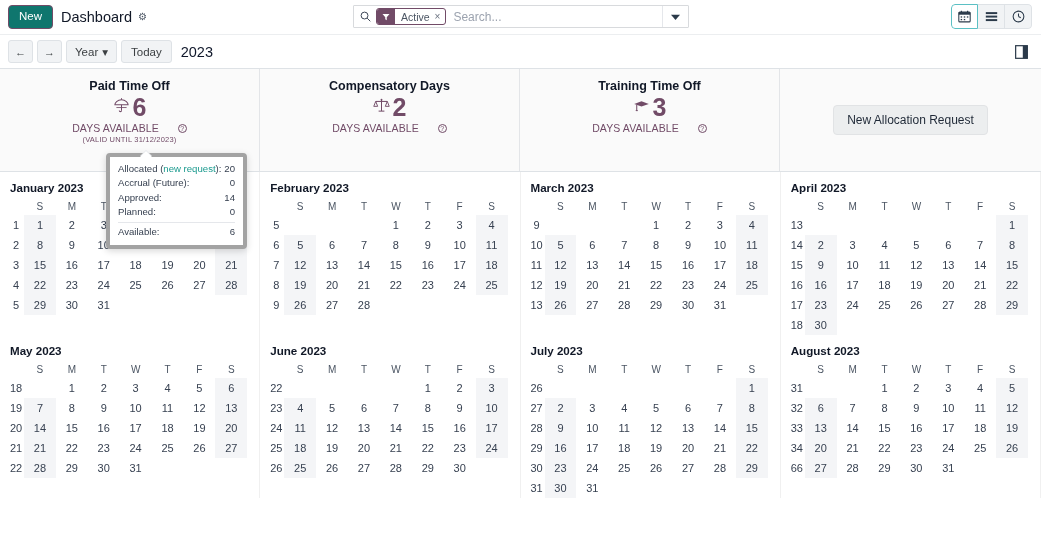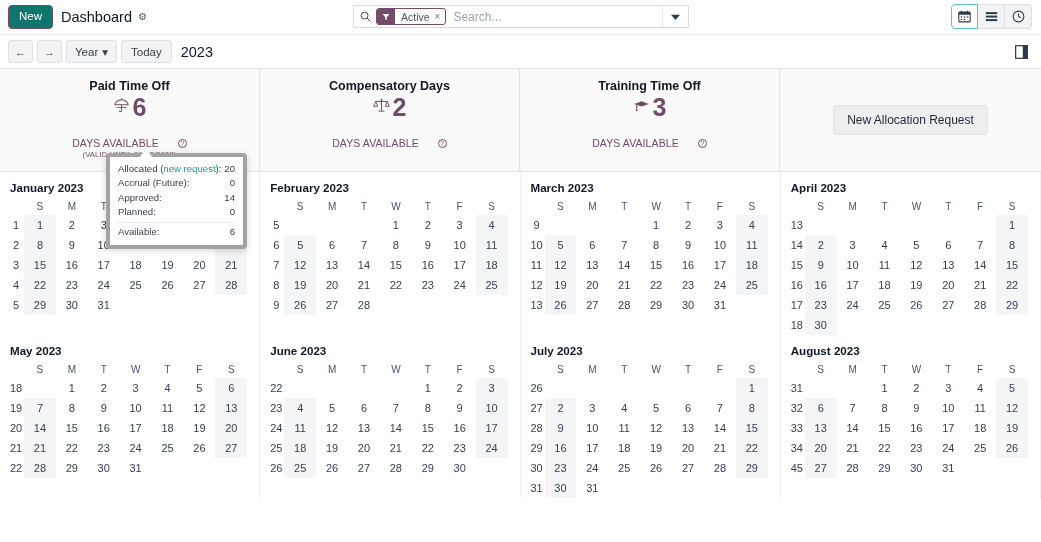--- a/index.html
+++ b/index.html
@@ -194,21 +194,21 @@
     font-size: 25px;
     font-weight: bold;
     color: #714B67;
     line-height: 1.05;
   }
   .stat-sub {
     font-size: 10.5px;
     color: #714B67;
     letter-spacing: .1px;
     display: flex; align-items: center; gap: 19px;
-    margin-top: 17px;
+    margin-top: 2px;
   }
   .stat-note {
     font-size: 7.5px;
     color: #714B67;
     margin-top: 1px;
     letter-spacing: .2px;
   }
   .q-ico {
     display: inline-flex; align-items: center; justify-content: center;
     width: 9px; height: 9px; border: 1px solid #714B67;
@@ -1032,21 +1032,21 @@
             <td class="wk">34</td>
             <td class="we">20</td>
             <td class="">21</td>
             <td class="">22</td>
             <td class="">23</td>
             <td class="">24</td>
             <td class="">25</td>
             <td class="we">26</td>
           </tr>
           <tr>
-            <td class="wk">45</td>
+            <td class="wk">66</td>
             <td class="we">27</td>
             <td class="">28</td>
             <td class="">29</td>
             <td class="">30</td>
             <td class="">31</td>
             <td class="empty"></td>
             <td class="empty"></td>
           </tr>
         </tbody>
       </table>

